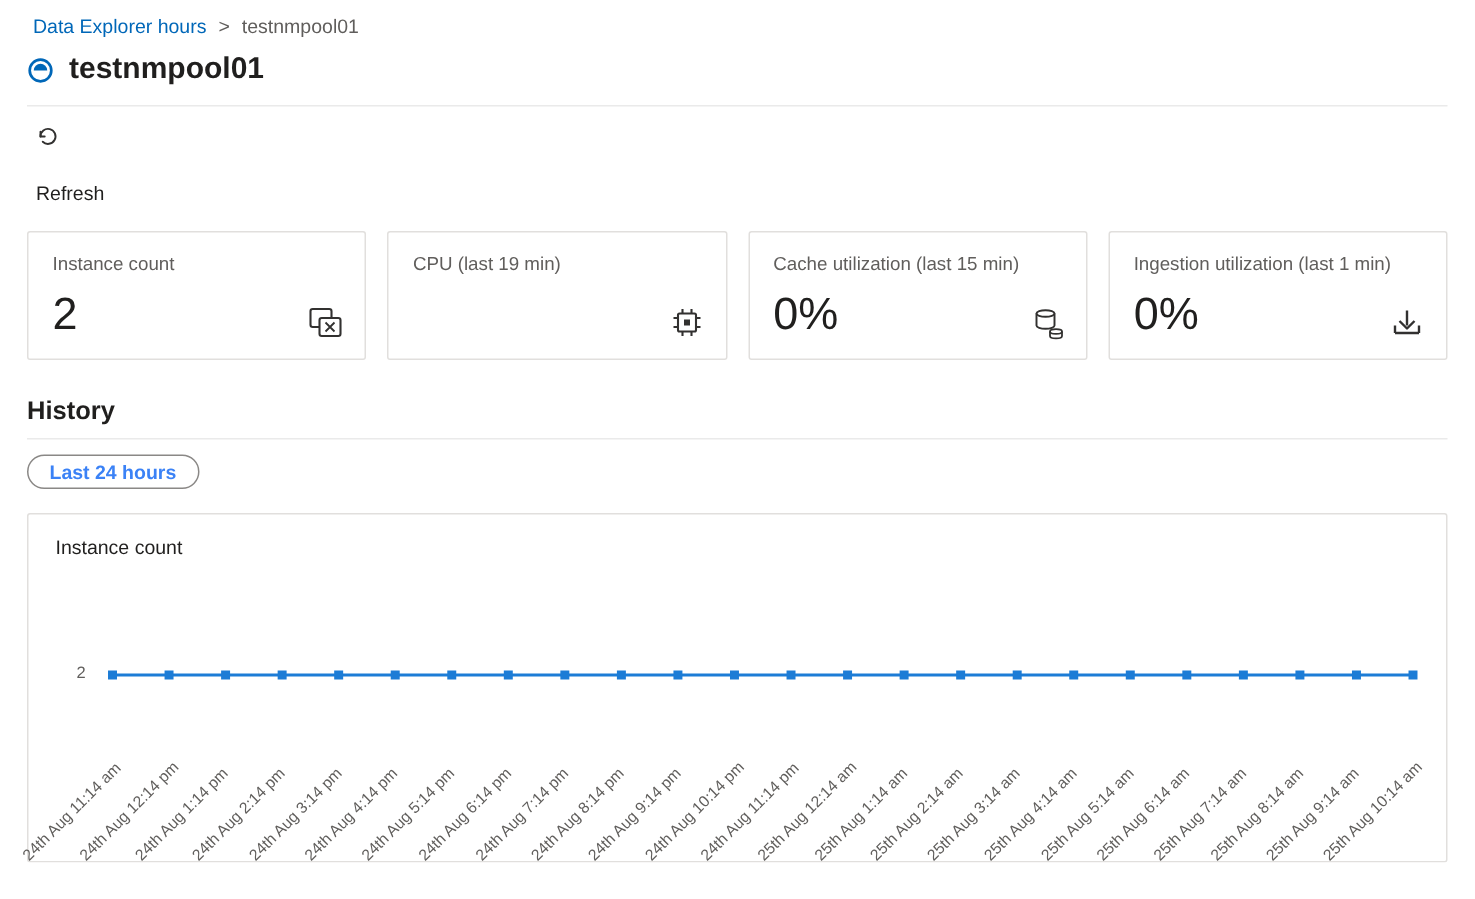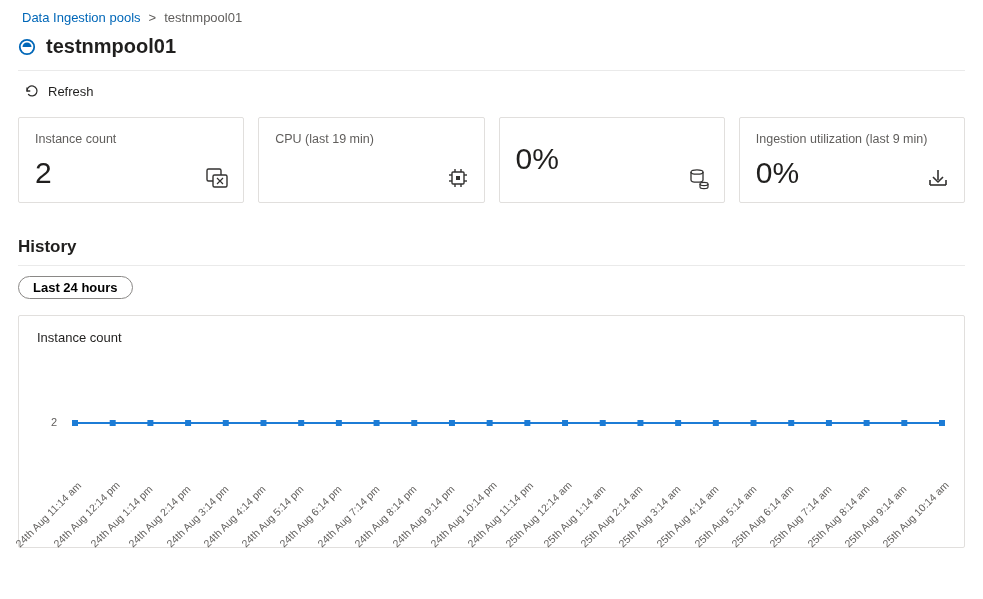--- a/index.html
+++ b/index.html
@@ -54,28 +54,29 @@
 
   
   .command-bar {
     display: flex;
     align-items: center;
     gap: 8px;
     padding: 8px 0 14px 0;
   }
   .cmd-btn {
     display: inline-flex;
-    align-items: center;
-    gap: 8px;
+    align-items: flex-start;
+    gap: 22px;
     background: transparent;
     border: none;
     font: inherit;
     color: #201f1e;
     padding: 4px 6px;
     cursor: pointer;
+    flex-direction: column;
   }
   .cmd-btn svg { display:block; }
 
   
   .cards {
     display: grid;
     grid-template-columns: repeat(4, 1fr);
     gap: 14px;
   }
   .card {
@@ -103,35 +104,35 @@
     width: 24px;
     height: 24px;
     color: #323130;
   }
 
   
   .history-heading {
     font-size: 17px;
     font-weight: 600;
     color: #201f1e;
-    margin: 34px 0 8px 0;
+    margin: 24px 0 8px 0;
   }
   .history-heading-wrap {
     border-bottom: 1px solid #eaeaea;
     margin-bottom: 10px;
   }
   .timerange-btn {
     display: inline-flex;
     align-items: center;
     border: 1px solid #8a8886;
     border-radius: 14px;
     padding: 3px 14px;
     font-size: 13px;
     font-weight: 600;
-    color: #000000;
+    color: #3b82f6;
     background: #ffffff;
     cursor: pointer;
   }
 
   
   .chart-box {
     border: 1px solid #e1dfdd;
     border-radius: 2px;
     margin-top: 16px;
     padding: 14px 18px 4px 18px;
@@ -181,21 +182,21 @@
   .plot .marker { fill: #1c7cd6; }
 
 </style>
 </head>
 <body>
 
 <div class="page">
 
   
   <div class="breadcrumb">
-    <a href="#">Data Ingestion pools</a>
+    <a href="#">Data Explorer hours</a>
     <span class="chevron">&gt;</span>
     <span>testnmpool01</span>
   </div>
 
   
   <div class="title-row">
     <span class="title-icon">
       <svg viewBox="0 0 20 20">
         <circle cx="10" cy="10" r="8" fill="none" stroke="#0067b8" stroke-width="2"></circle>
         <path d="M5 10 a5 5 0 0 1 10 0 z" fill="#0067b8"></path>
@@ -246,33 +247,34 @@
             <line x1="3" y1="9" x2="6" y2="9"></line>
               <line x1="3" y1="15" x2="6" y2="15"></line>
             <line x1="18" y1="9" x2="21" y2="9"></line>
               <line x1="18" y1="15" x2="21" y2="15"></line>
           </g>
         </svg>
       </span>
     </div>
 
     <div class="card">
+      <div class="card-label">Cache utilization (last 15 min)</div>
       <div class="card-value">0%</div>
       <span class="card-icon">
         <svg viewBox="0 0 24 24">
           <ellipse cx="11" cy="6" rx="6" ry="2.2" fill="none" stroke="#323130" stroke-width="1.3"></ellipse>
           <path d="M5 6 v8 a6 2.2 0 0 0 12 0 v-8" fill="none" stroke="#323130" stroke-width="1.3"></path>
           <ellipse cx="18" cy="18" rx="4" ry="1.6" fill="#fff" stroke="#323130" stroke-width="1.2"></ellipse>
           <path d="M14 18 v3 a4 1.6 0 0 0 8 0 v-3" fill="none" stroke="#323130" stroke-width="1.2"></path>
         </svg>
       </span>
     </div>
 
     <div class="card">
-      <div class="card-label">Ingestion utilization (last 9 min)</div>
+      <div class="card-label">Ingestion utilization (last 1 min)</div>
       <div class="card-value">0%</div>
       <span class="card-icon">
         <svg viewBox="0 0 24 24">
           <path d="M12 4 v10" stroke="#323130" stroke-width="1.6" fill="none"></path>
           <path d="M7 11 l5 5 l5 -5" stroke="#323130" stroke-width="1.6" fill="none" stroke-linejoin="round"></path>
           <path d="M4 19 h16" stroke="#323130" stroke-width="1.6"></path>
           <path d="M4 19 v-5 M20 19 v-5" stroke="#323130" stroke-width="1.6"></path>
         </svg>
       </span>
     </div>

